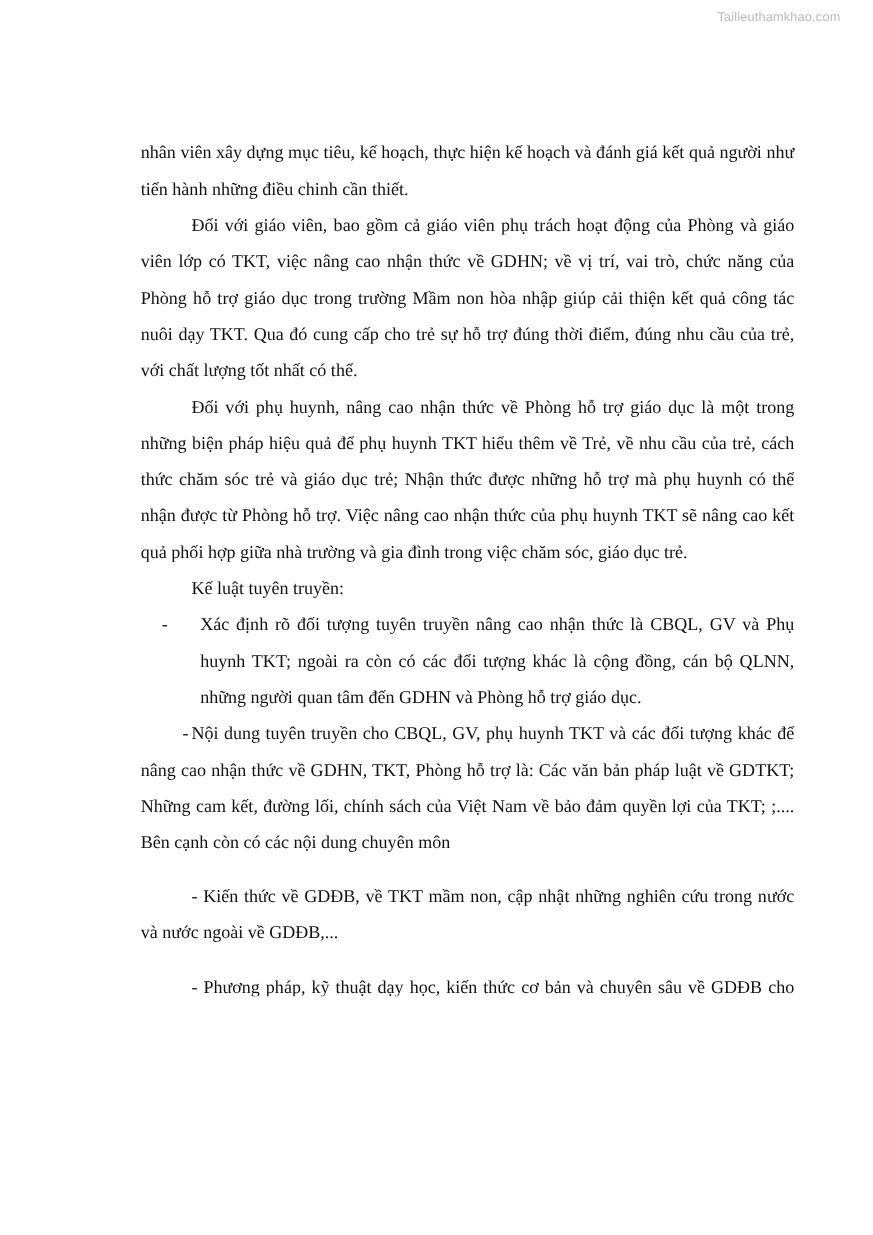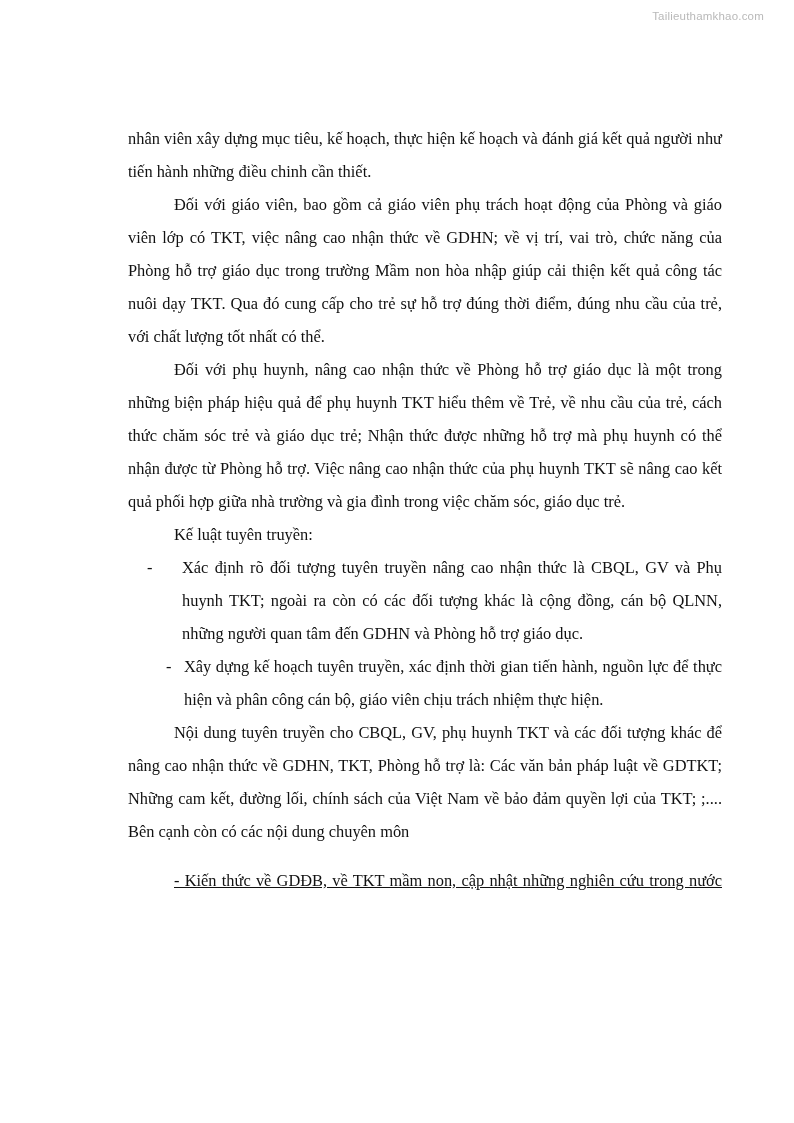--- a/index.html
+++ b/index.html
@@ -71,21 +71,20 @@
     padding-left: 56px;
   }
   .dash-row.lvl2 .marker {
     left: 38px;
   }
   .plain-dash {
     text-indent: 46px;
     font-size: 16.4px;
     line-height: 33px;
     text-align: justify;
-    text-decoration: underline;
   }
   .page-number {
     position: absolute;
     left: 0;
     right: 0;
     top: 1045px;
     text-align: center;
     font-size: 16.4px;
     color: #ec4899;
   }
@@ -107,21 +106,20 @@
 
     <p class="para indent">Kế luật tuyên truyền:</p>
 
     <div class="dash-row lvl1">
       <span class="marker">-</span>
       <span>Xác định rõ đối tượng tuyên truyền nâng cao nhận thức là CBQL, GV và Phụ huynh TKT; ngoài ra còn có các đối tượng khác là cộng đồng, cán bộ QLNN, những người quan tâm đến GDHN và Phòng hỗ trợ giáo dục.</span>
     </div>
 
     <div class="dash-row lvl2">
       <span class="marker">-</span>
-      <span>Xây dựng kế hoạch tuyên truyền, xác định thời gian tiến hành, nguồn lực để thực hiện và phân công cán bộ, giáo viên chịu trách nhiệm thực hiện.</span>
     </div>
 
 
     <p class="para indent">Nội dung tuyên truyền cho CBQL, GV, phụ huynh TKT và các đối tượng khác để nâng cao nhận thức về GDHN, TKT, Phòng hỗ trợ là: Các văn bản pháp luật về GDTKT; Những cam kết, đường lối, chính sách của Việt Nam về bảo đảm quyền lợi của TKT; ;.... Bên cạnh còn có các nội dung chuyên môn</p>
 
     <p class="plain-dash">- Kiến thức về GDĐB, về TKT mầm non,  cập nhật những nghiên cứu trong nước và nước ngoài về GDĐB,...</p>
 
 
     <p class="plain-dash">- Phương pháp, kỹ thuật dạy học, kiến thức cơ bản và chuyên sâu về GDĐB cho đồng viên</p>
 

